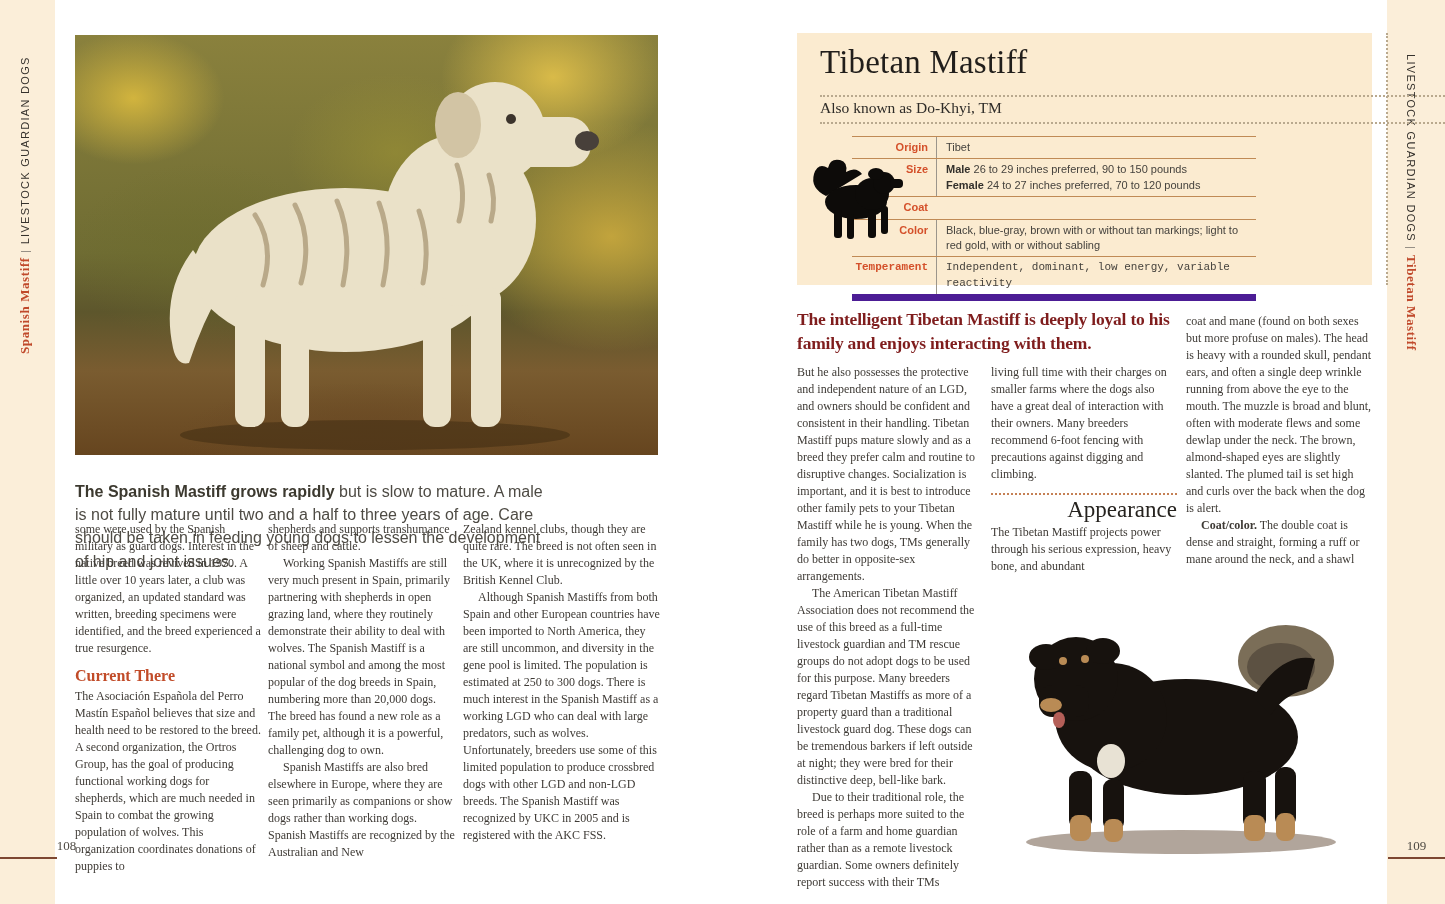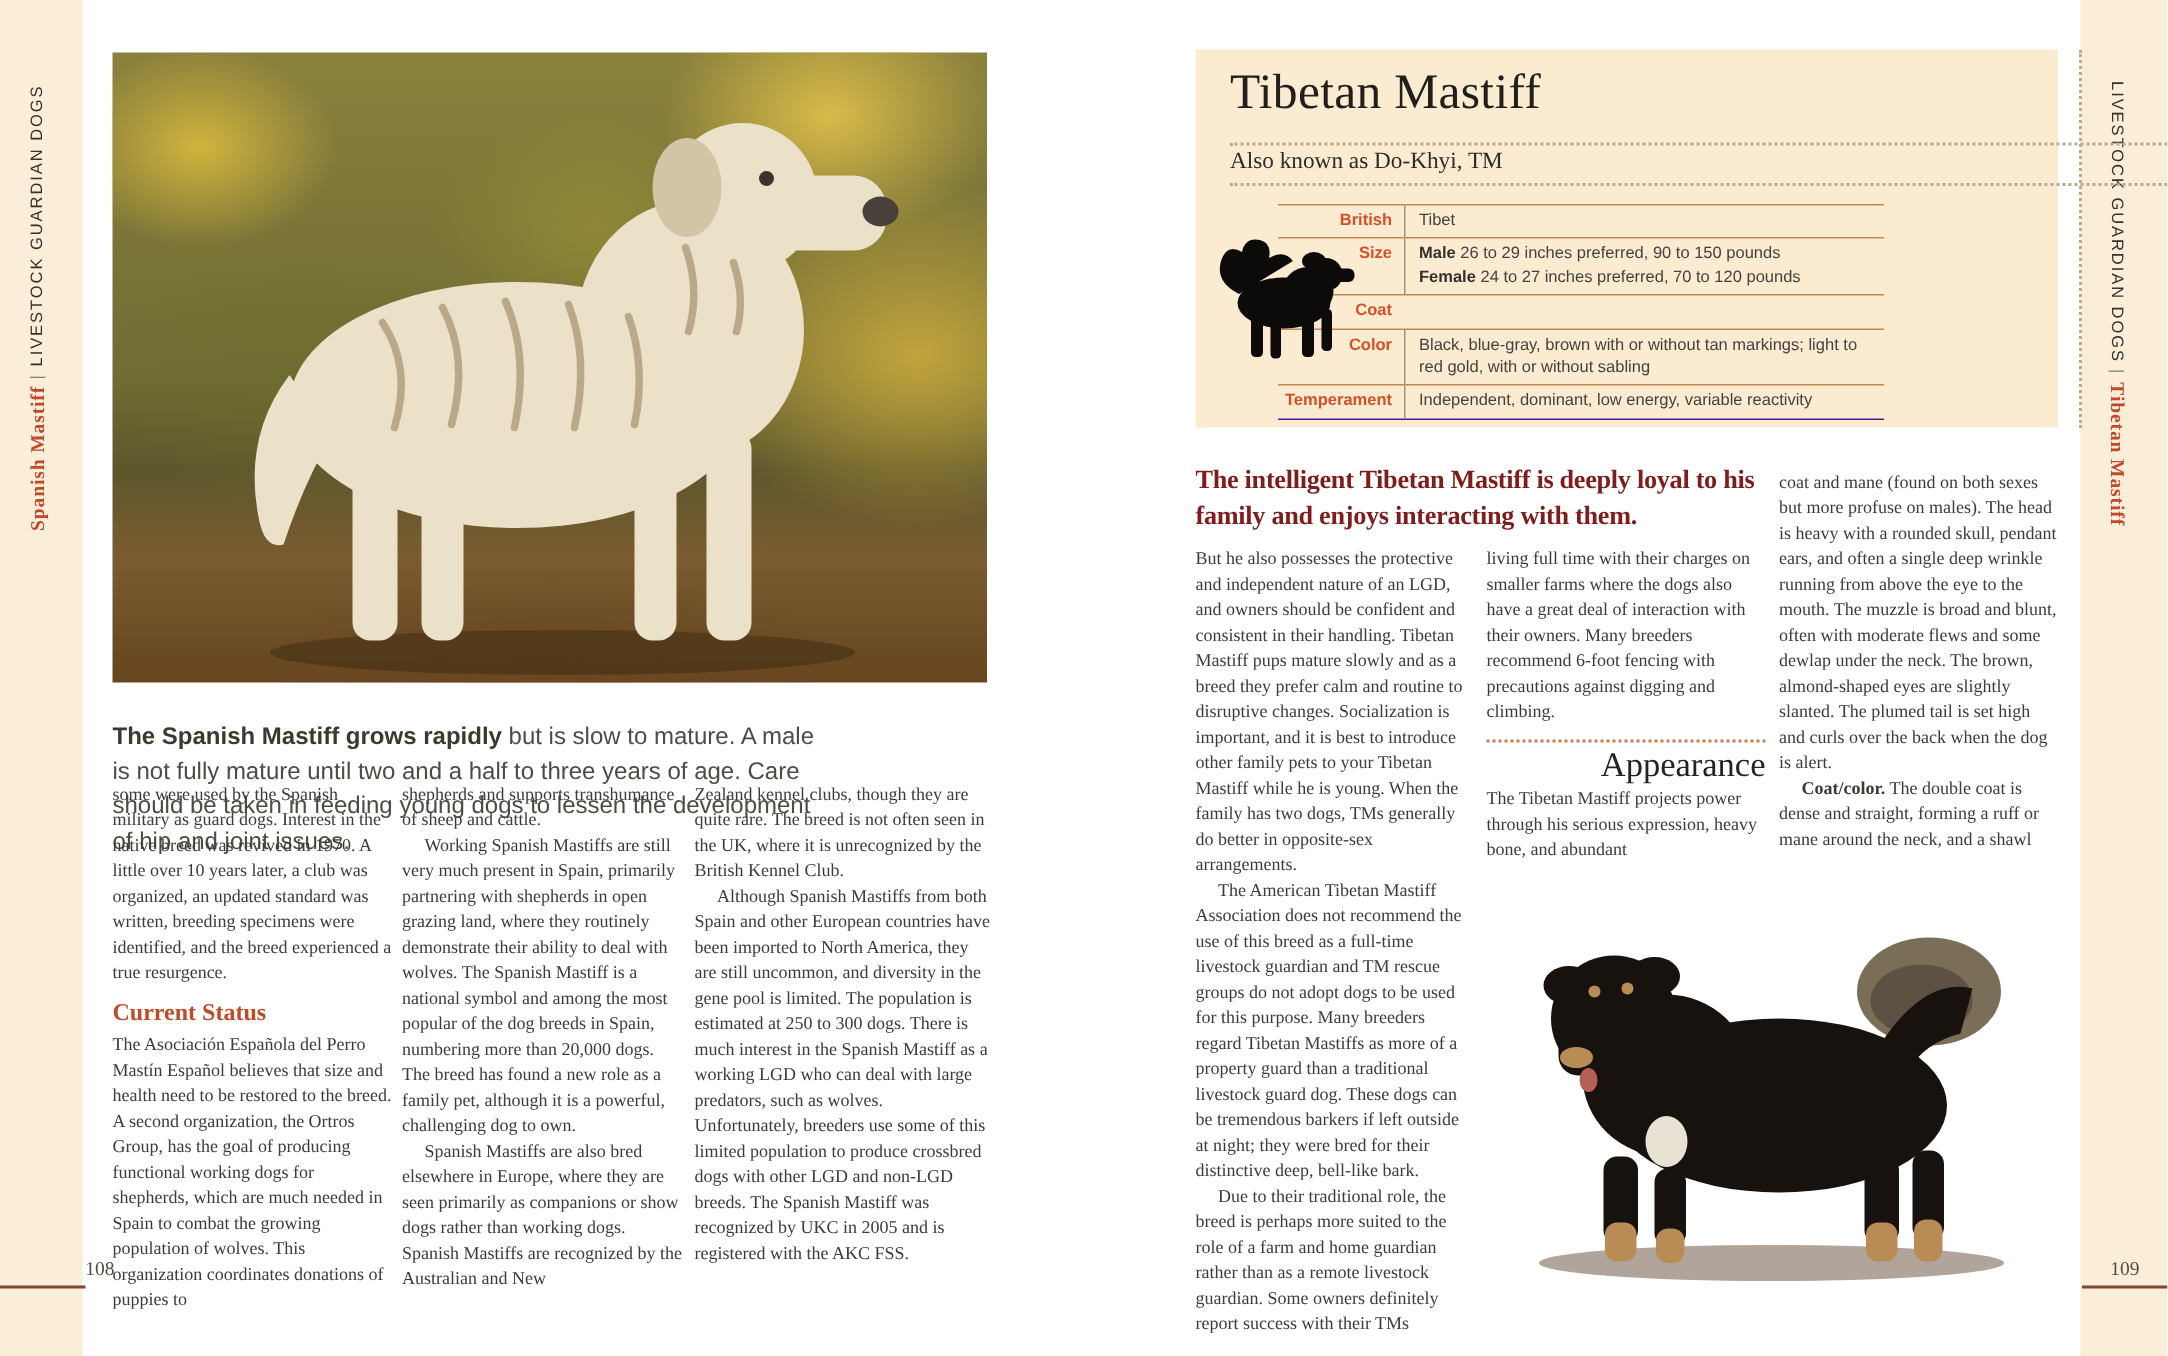--- a/index.html
+++ b/index.html
@@ -55,21 +55,21 @@
   .subtitle{position:absolute;left:820px;top:99px;font-size:15.5px;color:#2f2c28;}
   .dot-rule{position:absolute;left:820px;width:625px;height:0;border-top:2px dotted #b9a98e;}
   .dot-rule.r1{top:95px;}
   .dot-rule.r2{top:122px;}
   .vert-dots{position:absolute;left:1386px;top:33px;height:252px;width:0;border-left:2px dotted #b9a98e;}
 
   
   .info-table{position:absolute;left:852px;top:136px;width:404px;
     font-family:"Liberation Sans",sans-serif;}
   .info-row{display:flex;border-top:1px solid #c08a55;}
-  .info-row:last-child{border-bottom:1px solid #4c1d95;}
+  .info-row:last-child{border-bottom:7px solid #4c1d95;font-family:Liberation Mono, monospace;}
   .info-label{width:76px;flex:0 0 76px;text-align:right;padding:3px 8px 3px 0;
     color:#d4502a;font-weight:bold;font-size:11px;line-height:1.4;}
   .info-value{flex:1;padding:3px 0 3px 9px;border-left:1px solid #9b958b;
     font-size:11px;color:#45423d;line-height:1.4;}
   .info-value b{color:#33302c;margin-top:31px;}
   .table-dog{position:absolute;left:806px;top:158px;width:98px;height:88px;}
 
   
   .headline{position:absolute;left:797px;top:308px;width:405px;
     font-size:17.5px;font-weight:bold;color:#7f1d1d;line-height:1.35;letter-spacing:-0.2px;}
@@ -143,21 +143,21 @@
       <path d="M382,130 q10,28 2,56"></path>
       <path d="M414,140 q8,24 2,46"></path>
     </g>
   </svg>
 </div>
 
 <p class="caption"><b>The Spanish Mastiff grows rapidly</b><span> but is slow to mature. A male is not fully mature until two and a half to three years of age. Care should be taken in feeding young dogs to lessen the development of hip and joint issues.</span></p>
 
 <div class="col" id="l-col1">
   <p>some were used by the Spanish military as guard dogs. Interest in the native breed was revived in 1970. A little over 10 years later, a club was organized, an updated standard was written, breeding specimens were identified, and the breed experienced a true resurgence.</p>
-  <h3 class="runin">Current Status</h3>
+  <h3 class="runin">Current There</h3>
   <p>The Asociación Española del Perro Mastín Español believes that size and health need to be restored to the breed. A second organization, the Ortros Group, has the goal of producing functional working dogs for shepherds, which are much needed in Spain to combat the growing population of wolves. This organization coordinates donations of puppies to</p>
 </div>
 <div class="col" id="l-col2">
   <p>shepherds and supports transhumance of sheep and cattle.</p>
   <p class="indent">Working Spanish Mastiffs are still very much present in Spain, primarily partnering with shepherds in open grazing land, where they routinely demonstrate their ability to deal with wolves. The Spanish Mastiff is a national symbol and among the most popular of the dog breeds in Spain, numbering more than 20,000 dogs. The breed has found a new role as a family pet, although it is a powerful, challenging dog to own.</p>
   <p class="indent">Spanish Mastiffs are also bred elsewhere in Europe, where they are seen primarily as companions or show dogs rather than working dogs. Spanish Mastiffs are recognized by the Australian and New</p>
 </div>
 <div class="col" id="l-col3">
   <p>Zealand kennel clubs, though they are quite rare. The breed is not often seen in the UK, where it is unrecognized by the British Kennel Club.</p>
   <p class="indent">Although Spanish Mastiffs from both Spain and other European countries have been imported to North America, they are still uncommon, and diversity in the gene pool is limited. The population is estimated at 250 to 300 dogs. There is much interest in the Spanish Mastiff as a working LGD who can deal with large predators, such as wolves. Unfortunately, breeders use some of this limited population to produce crossbred dogs with other LGD and non-LGD breeds. The Spanish Mastiff was recognized by UKC in 2005 and is registered with the AKC FSS.</p>
@@ -168,21 +168,21 @@
 
 <div class="header-box"></div>
 <div class="dot-rule r1"></div>
 <div class="dot-rule r2"></div>
 <div class="vert-dots"></div>
 <h1 class="title" style="margin:0;font-weight:normal;">Tibetan Mastiff</h1>
 <div class="subtitle">Also known as Do-Khyi, TM</div>
 
 <div class="info-table">
   <div class="info-row">
-    <div class="info-label">British</div>
+    <div class="info-label">Origin</div>
     <div class="info-value">Tibet</div>
   </div>
   <div class="info-row">
     <div class="info-label">Size</div>
     <div class="info-value">
       <div><b>Male</b><span> 26 to 29 inches preferred, 90 to 150 pounds</span></div>
       <div><b>Female</b><span> 24 to 27 inches preferred, 70 to 120 pounds</span></div>
     </div>
   </div>
   <div class="info-row">

